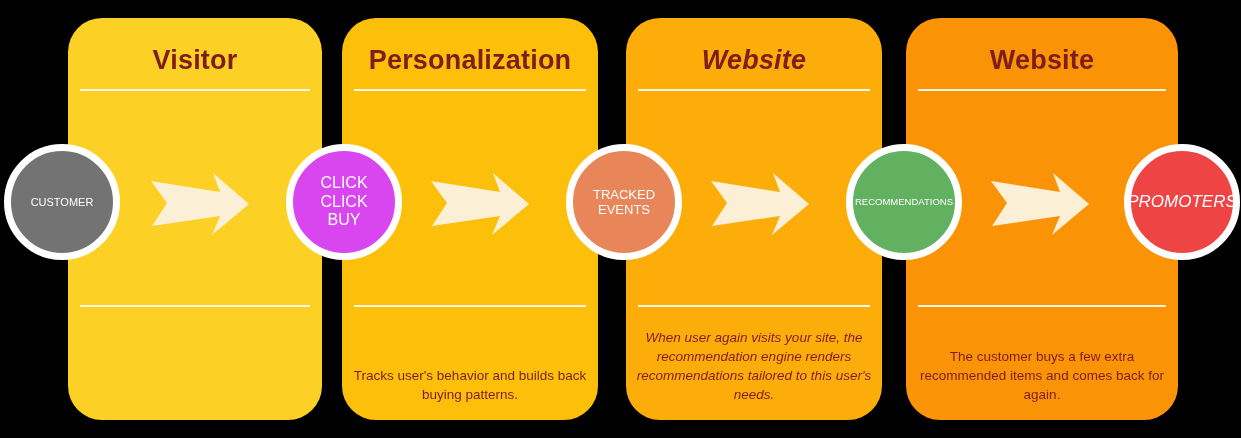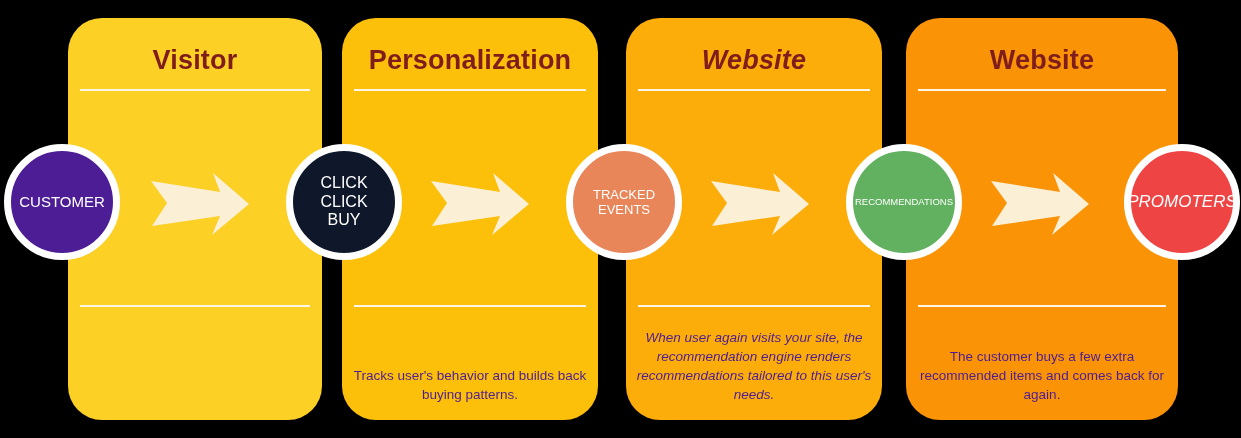--- a/index.html
+++ b/index.html
@@ -45,21 +45,21 @@
     right: 12px;
   }
   .rule-top { top: 71px; }
   .rule-bottom { bottom: 113px; }
   .panel-desc {
     position: absolute;
     left: 8px;
     right: 8px;
     bottom: 16px;
     text-align: center;
-    color: #4c1d95;
+    color: #7f1d1d;
     font-size: 13.5px;
     line-height: 19px;
   }
 
   
   .circle {
     position: absolute;
     border-radius: 50%;
     box-sizing: border-box;
     border: 7px solid #ffffff;
@@ -129,25 +129,25 @@
     <svg width="100" height="64" viewBox="0 0 100 64">
       <polygon class="arrow-shape" points="63,1 99,32 62,63 70,44 2,54 17,31 1,9 70,20" fill="#fbefd5"></polygon>
     </svg>
   </div>
   <div class="arrow" style="left:990px; top:172px;">
     <svg width="100" height="64" viewBox="0 0 100 64">
       <polygon class="arrow-shape" points="63,1 99,32 62,63 70,44 2,54 17,31 1,9 70,20" fill="#fbefd5"></polygon>
     </svg>
   </div>
 
-  <div class="circle" style="left: 4px; top: 144px; width: 116px; height: 116px; background: #4c1d95; font-size: 15px; border-color: rgb(255, 255, 255);">
+  <div class="circle" style="left: 4px; top: 144px; width: 116px; height: 116px; background: #737373; font-size: 11px; border-color: rgb(255, 255, 255);">
     <span class="circle-label">CUSTOMER</span>
   </div>
 
-  <div class="circle" style="left: 286px; top: 144px; width: 116px; height: 116px; background: #0f172a; font-size: 16px; border-color: rgb(255, 255, 255);">
+  <div class="circle" style="left: 286px; top: 144px; width: 116px; height: 116px; background: #d946ef; font-size: 16px; border-color: rgb(255, 255, 255);">
     <span class="circle-label" style="max-width:74px;">CLICK CLICK BUY</span>
   </div>
 
   <div class="circle" style="left: 566px; top: 144px; width: 116px; height: 116px; background: rgb(232, 134, 90); font-size: 13px; border-color: rgb(255, 255, 255); justify-content: center;">
     <span class="circle-label" style="max-width:86px;">TRACKED EVENTS</span>
   </div>
 
   <div class="circle" style="left: 846px; top: 144px; width: 116px; height: 116px; background: rgb(97, 177, 97); font-size: 9.5px; border-color: rgb(255, 255, 255); align-items: center;">
     <span class="circle-label">RECOMMENDATIONS</span>
   </div>

